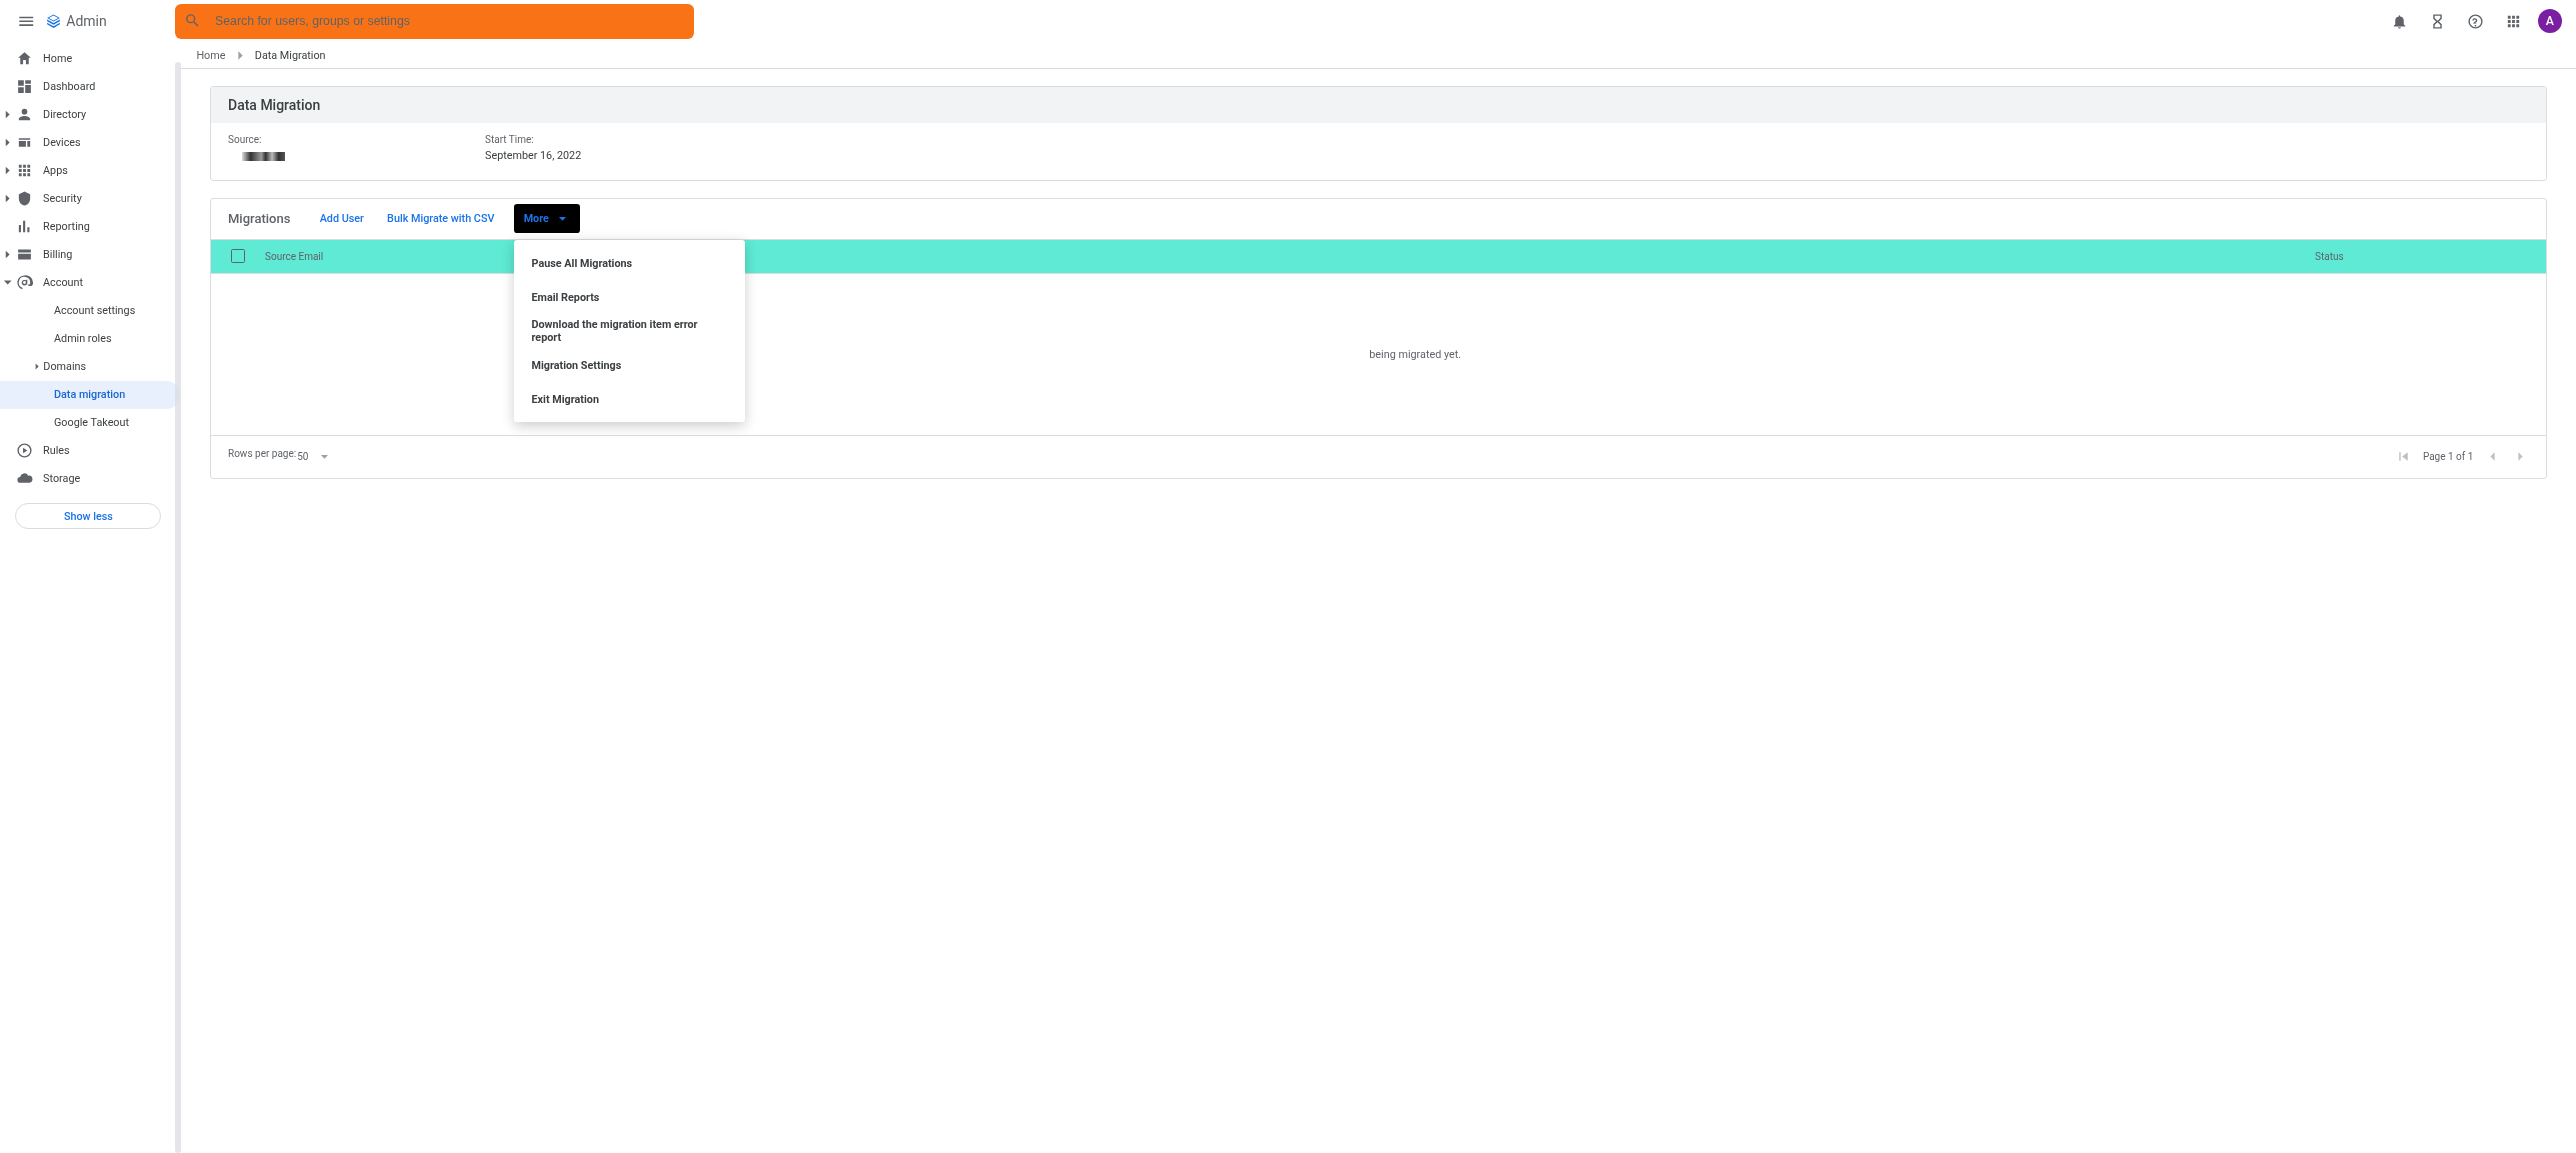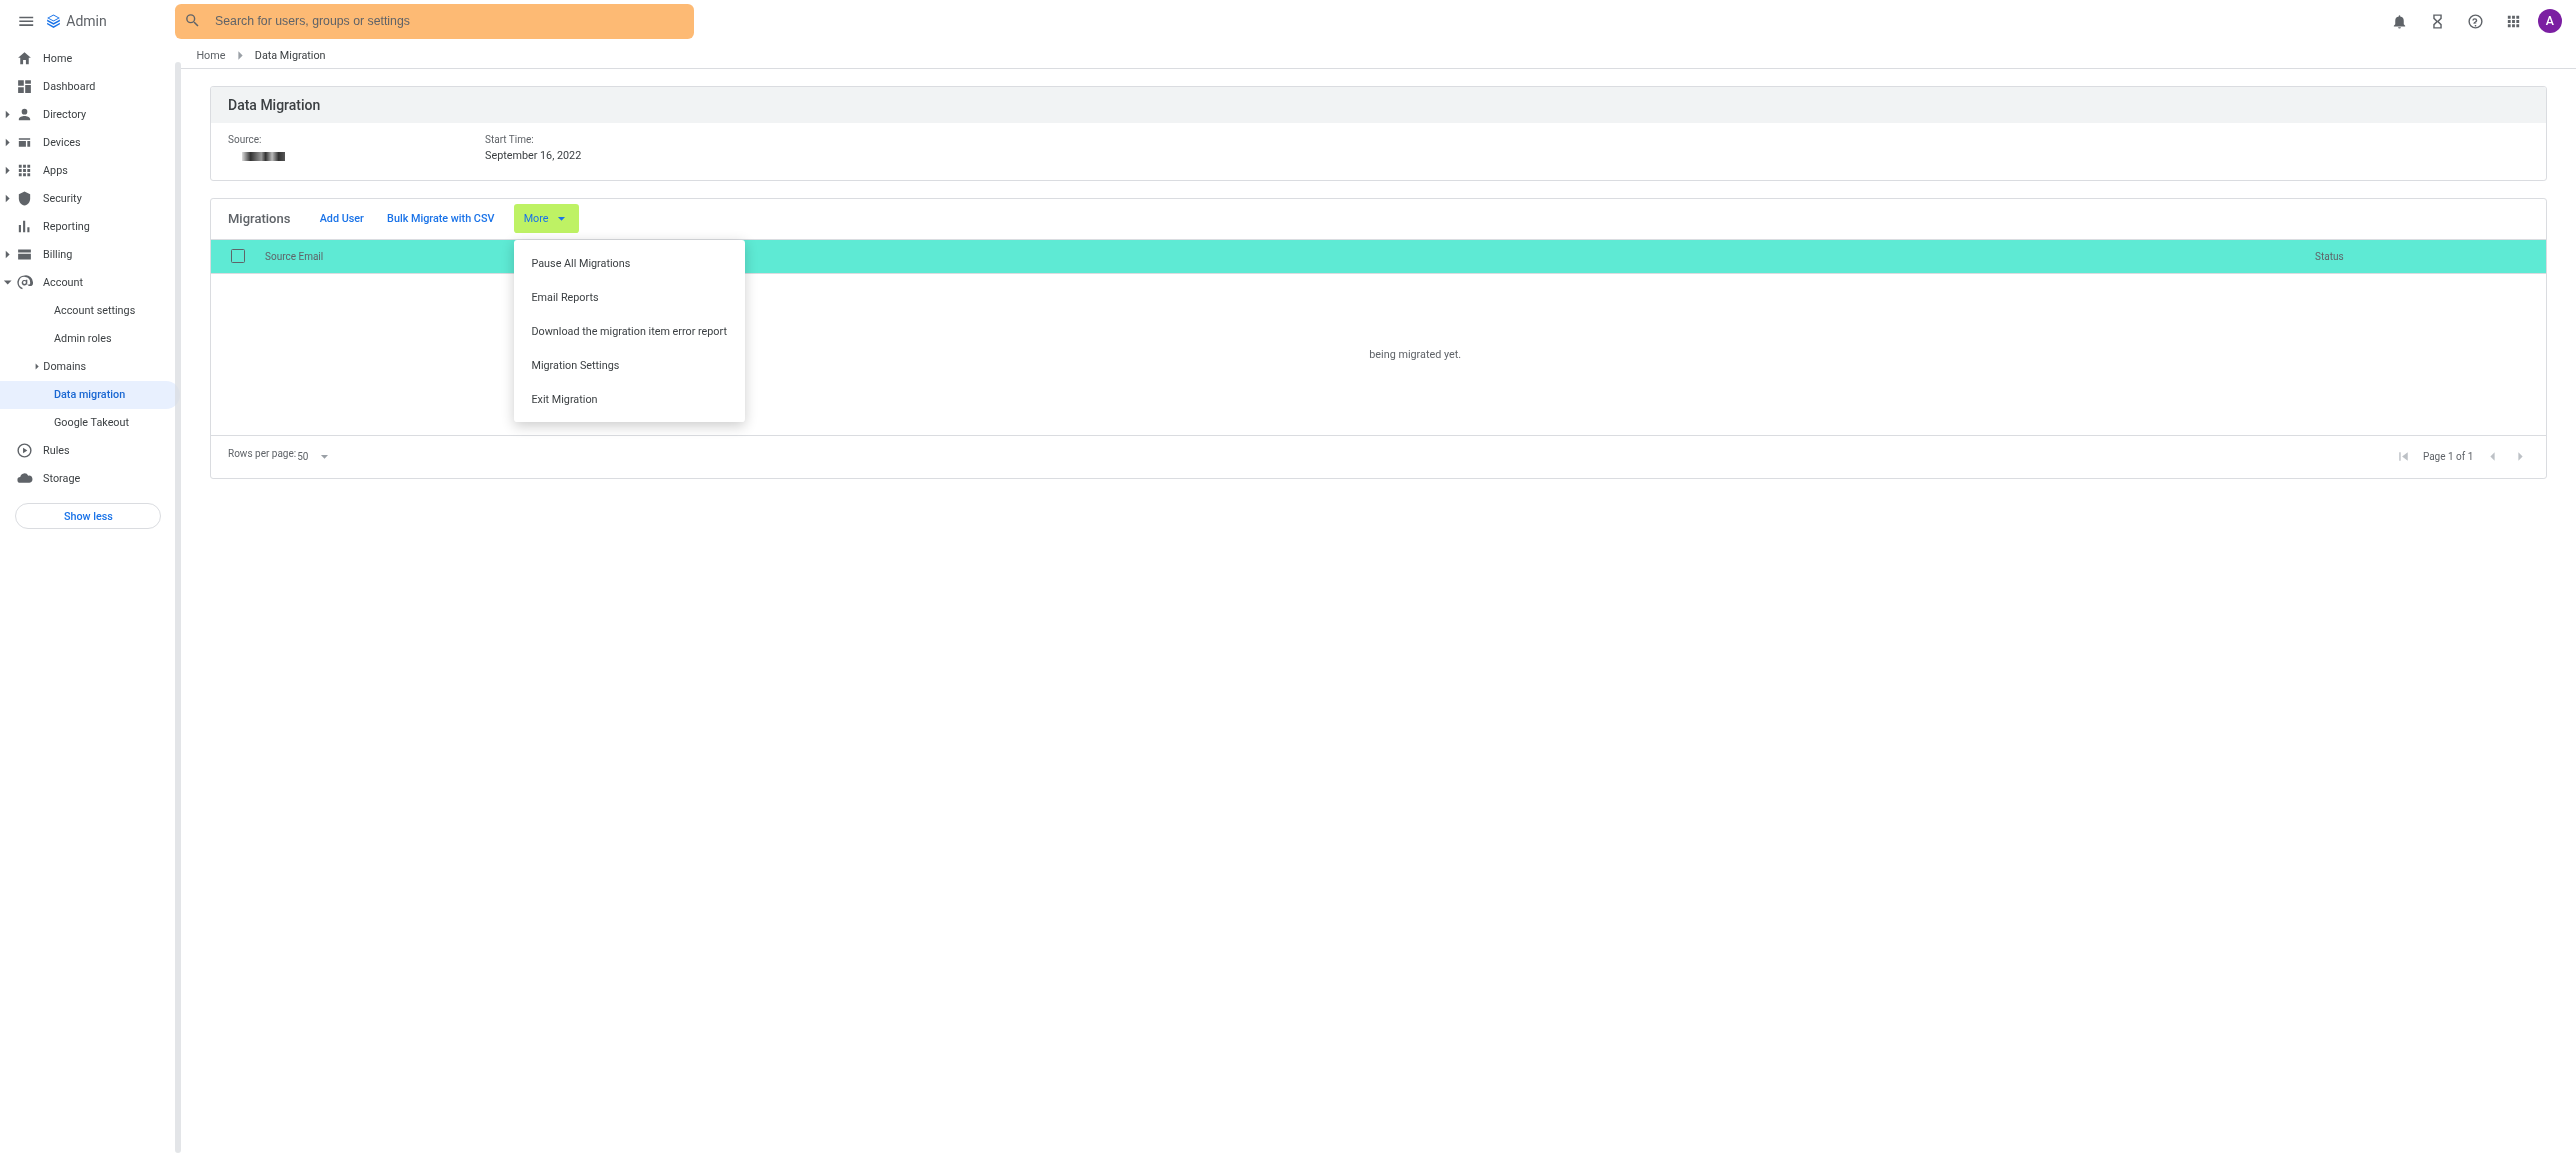--- a/index.html
+++ b/index.html
@@ -32,21 +32,21 @@
     margin-right: 77px;
   }
   .brand .logo-text {
     font-size: 14px;
     color: #5f6368;
     font-weight: 400;
   }
   .searchbar {
     flex: 0 0 519px;
     height: 35px;
-    background: #fdba74;
+    background: #f97316;
     border-radius: 6.2px;
     display: flex;
     align-items: center;
     padding: 0 9.2px;
     margin-left: -9.2px;
   }
   .searchbar .search-icon { color: #5f6368; width: 18.5px; height: 18.5px; }
   .searchbar input {
     border: none; outline: none; background: transparent;
     font-size: 12.3px; color: #3c4043; margin-left: 14px;
@@ -212,22 +212,22 @@
   .migrations-bar {
     display: flex; align-items: center;
     padding: 0 17px;
     height: 40px;
     gap: 17px;
   }
   .migrations-title { font-size: 13px; font-weight: 500; color: #5f6368; margin-right: 9.2px; }
   .link-btn { color: #1a73e8; font-weight: 500; font-size: 10.8px; cursor: pointer; padding: 4.6px 3.1px; }
   .more-btn {
     display: flex; align-items: center; gap: 4.6px;
-    color: #1a73e8; font-weight: 400; font-size: 10.8px;
-    background: #bef264;
+    color: #1a73e8; font-weight: 700; font-size: 10.8px;
+    background: #000000;
     padding: 6.2px 9.2px;
     border-radius: 3.1px;
     cursor: pointer;
     position: relative;
   }
   .more-menu {
     position: absolute;
     top: 36px; left: 0;
     width: 231px;
     background: #fff;

